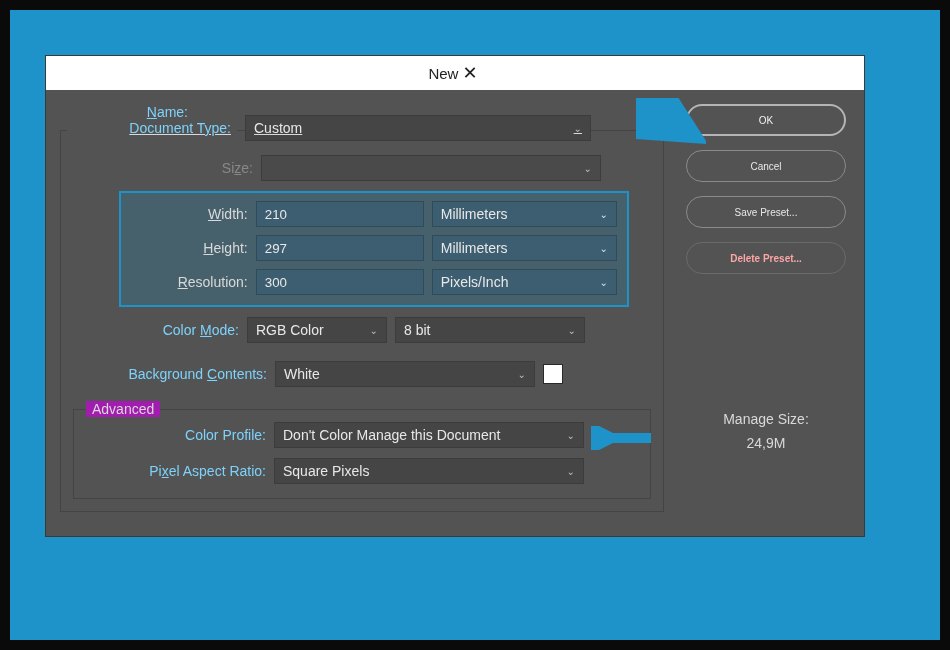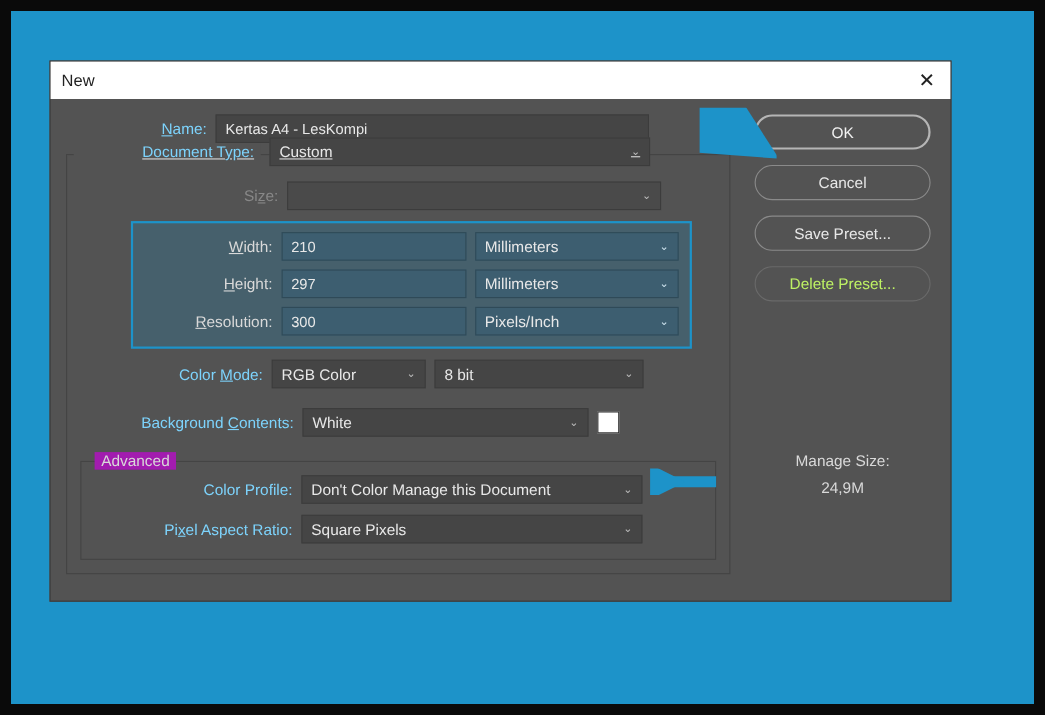--- a/index.html
+++ b/index.html
@@ -24,21 +24,21 @@
       background: #535353;
       position: relative;
       border: 1px solid #3a3a3a;
     }
     .titlebar {
       background: #ffffff;
       color: #222;
       height: 34px;
       display: flex;
       align-items: center;
-      justify-content: space-between;
+      justify-content: center;
       padding: 17px 10px;
       font-size: 15px;
     }
     .titlebar .close {
       font-size: 18px;
       cursor: pointer;
       color: #222;
       padding: 0 4px;
     }
     .body {
@@ -146,30 +146,30 @@
       border: 1px solid #2a2a2a;
       cursor: pointer;
     }
     .btn {
       width: 160px;
       height: 32px;
       border: 1px solid #8a8a8a;
       border-radius: 16px;
       background: transparent;
       color: #e8e8e8;
-      font-size: 14px;
+      font-size: 10px;
       cursor: pointer;
       margin-bottom: 14px;
       display: flex;
       align-items: center;
       justify-content: center;
       text-align: right;
     }
     .btn.primary { border-width: 2px; border-color: #b5b5b5; color: #f2f2f2; }
-    .btn.disabled { color: #bef264; border-color: #6a6a6a; cursor: default; }
+    .btn.disabled { color: #fca5a5; border-color: #6a6a6a; cursor: default; font-weight: bold; }
     .img-size {
       margin-top: 120px;
       text-align: center;
       line-height: 1.7;
       color: #d9d9d9;
     }
     .arrow {
       position: absolute;
       pointer-events: none;
     }
@@ -184,21 +184,20 @@
     <div class="titlebar">
       <span>New</span>
       <span class="close">✕</span>
     </div>
 
     <div class="body">
       <div class="left-col">
 
         <div class="row">
           <span class="lbl lbl-name"><span class="u">N</span>ame:</span>
-          <input class="input-text wide" value="Kertas A4 - LesKompi" style="">
         </div>
 
         <div class="fieldset">
 
           <div class="row" style="margin-top:-28px; margin-bottom:14px;text-decoration:underline;">
             <span class="lbl lbl-doctype" style="background:#535353; padding:0 6px 0 0; margin-left:-6px;">Document Type:</span>
             <div class="select" style="width:346px;">
               <span>Custom</span>
               <span class="chev">⌄</span>
             </div>

